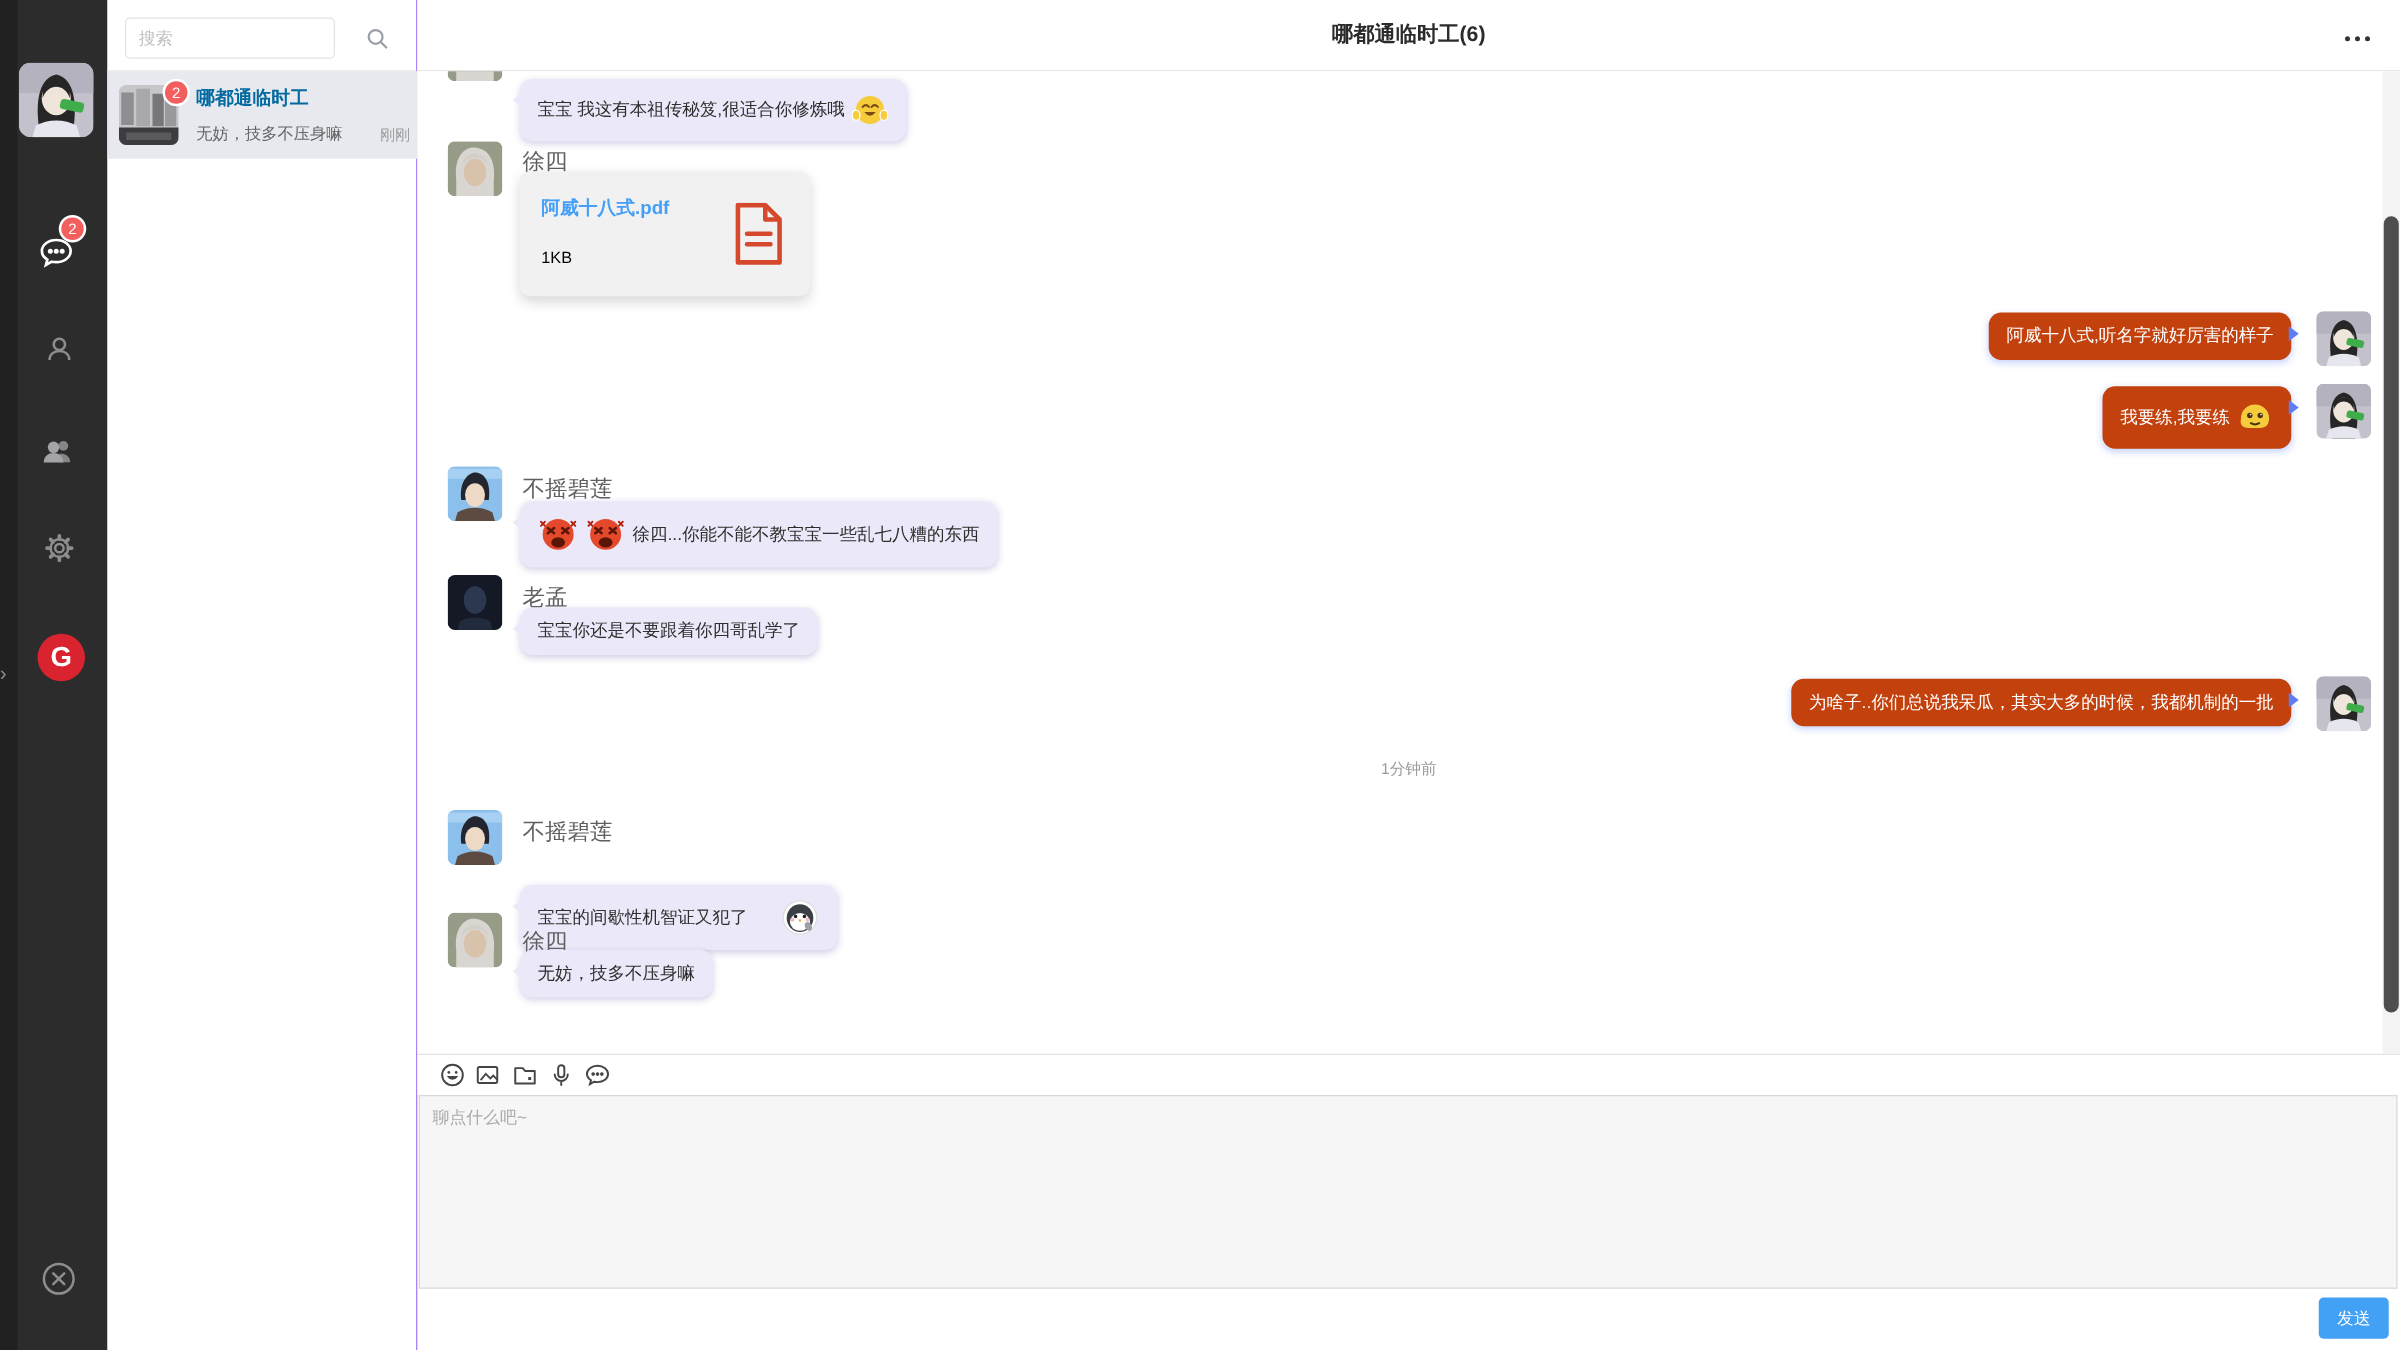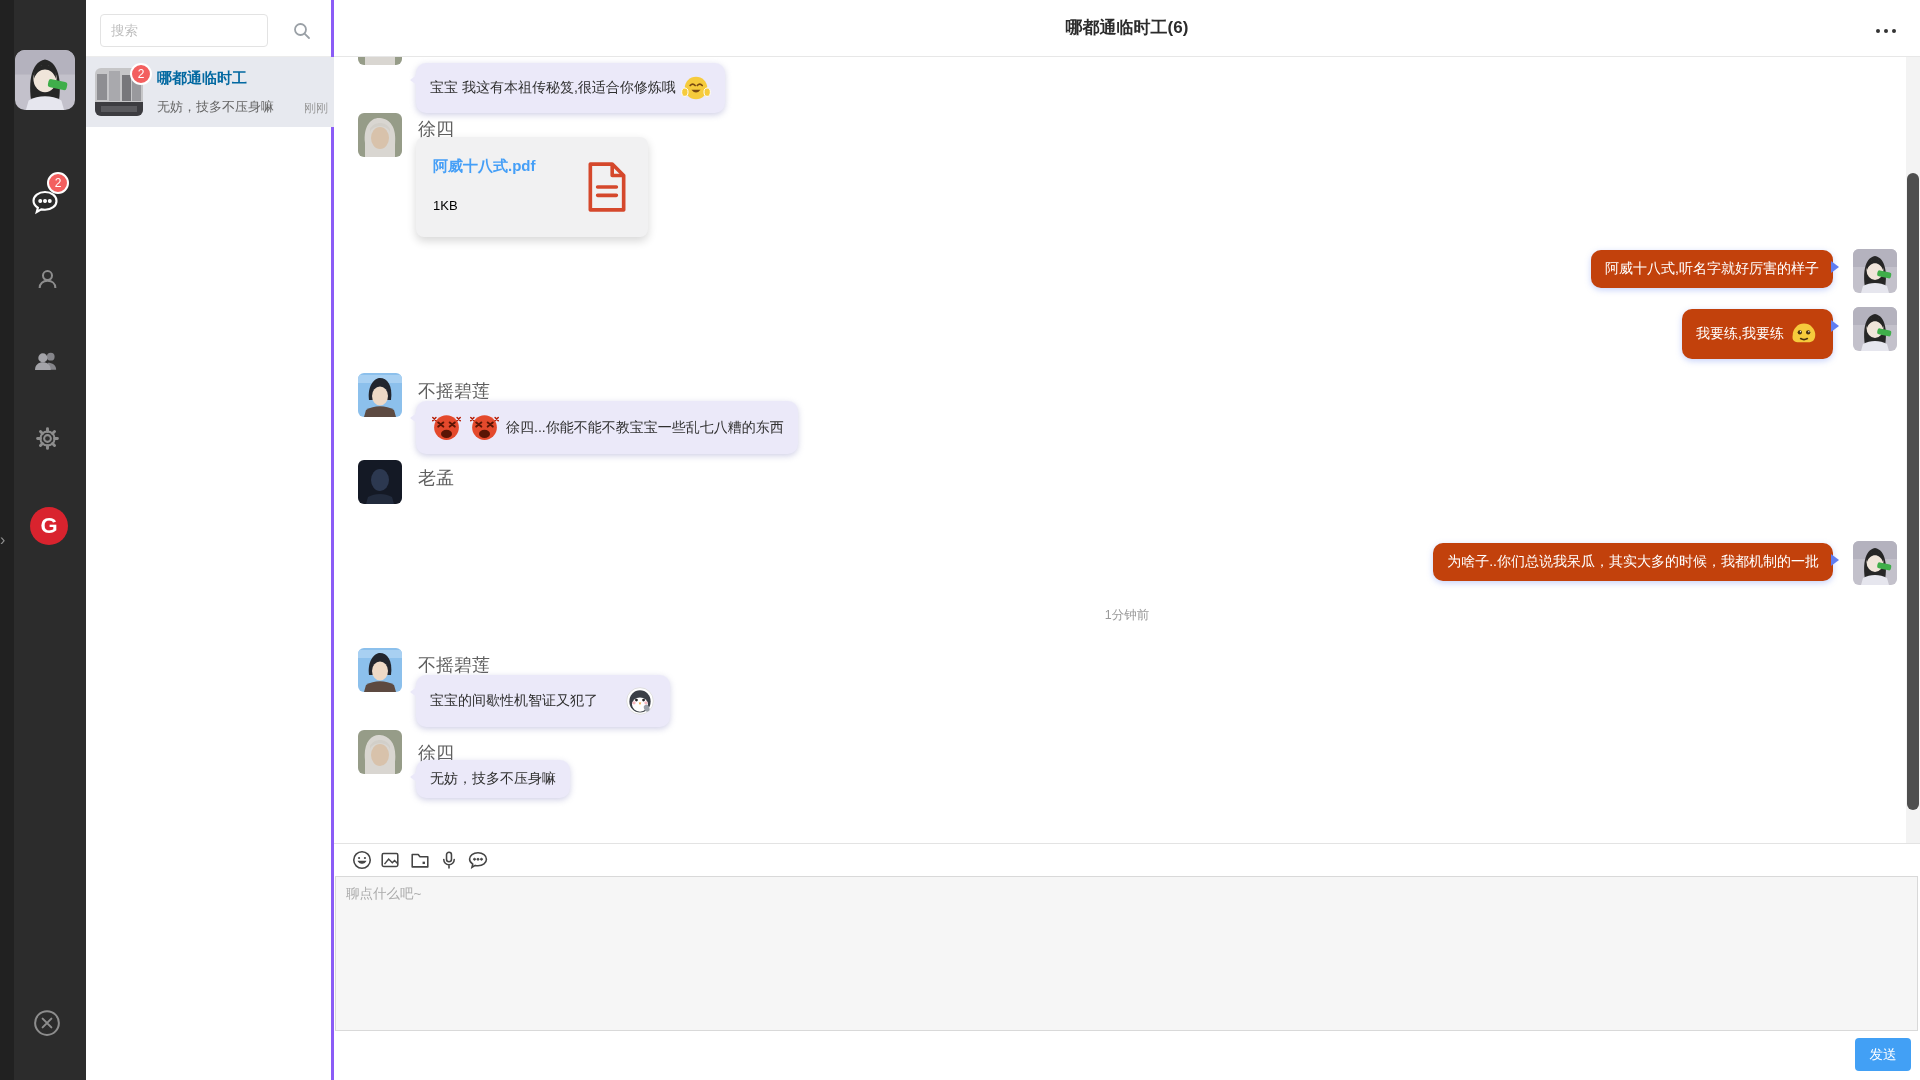--- a/index.html
+++ b/index.html
@@ -12,21 +12,21 @@
   .self-avatar{position:absolute;left:15px;top:50px;width:60px;height:60px;border-radius:10px;overflow:hidden;cursor:pointer;}
   .nav-ic{position:absolute;cursor:pointer;}
   .badge{background:#f35f5f;color:#fff;border-radius:50%;font-size:12px;line-height:18px;
          text-align:center;min-width:18px;height:18px;display:inline-block;}
   .badge.on-dark{border:2px solid #fff;position:absolute;left:47px;top:172px;}
   .g-logo{position:absolute;left:30px;top:507px;width:38px;height:38px;border-radius:50%;
           background:#d9232e;color:#fff;text-align:center;line-height:38px;font-size:22px;font-weight:bold;cursor:pointer;}
   .collapse-arrow{position:absolute;left:0px;top:532px;color:#8f8f8f;font-size:16px;line-height:16px;cursor:pointer;}
 
   
-  .listcol{position:absolute;left:86px;top:0;width:248px;height:1080px;background:#fff;border-right:3px solid #8b5cf6;box-sizing:border-box;}
+  .listcol{position:absolute;left:86px;top:0;width:248px;height:1080px;background:#fff;border-right:1px solid #8b5cf6;box-sizing:border-box;}
   .search-input{position:absolute;left:14px;top:14px;width:168px;height:33px;border:1px solid #e3e3e3;border-radius:4px;
                 box-sizing:border-box;padding:0 10px;font-size:13.5px;color:#333;outline:none;
                 font-family:"Liberation Sans","DejaVu Sans",sans-serif;}
   .search-input::placeholder{color:#bfbfbf;}
   .search-btn{position:absolute;left:204px;top:19px;width:24px;height:24px;cursor:pointer;}
   .search-sep{position:absolute;left:0;top:56px;width:100%;height:1px;background:#ececec;}
   .chat-item{position:absolute;left:0;width:248px;height:70px;cursor:pointer;background:#fff;}
   .chat-item.active{background:#e7e9ef;}
   .ci-avatar{position:absolute;left:9px;top:11px;width:48px;height:48px;border-radius:6px;overflow:hidden;}
   .ci-badge{position:absolute;left:44px;top:6px;border:2px solid #fff;}
@@ -74,21 +74,21 @@
             color:#fff;font-size:13.5px;cursor:pointer;font-family:"Liberation Sans","DejaVu Sans",sans-serif;}
 
   
   .g1-av{left:24px;top:-36px;}  .g1-bb{top:6px;}
   .g2-av{left:24px;top:56px;}   .g2-nm{top:60px;}
   .g3-bb{top:193px;right:87px;} .g3-av{right:23px;top:192px;}
   .g4-bb{top:252px;right:87px;} .g4-av{right:23px;top:250px;}
   .g5-av{left:24px;top:316px;}  .g5-nm{top:322px;} .g5-bb{top:344px;}
   .g6-av{left:24px;top:403px;}  .g6-nm{top:409px;} .g6-bb{top:429px;}
   .g7-bb{top:486px;right:87px;} .g7-av{right:23px;top:484px;}
-  .g9-av{left:24px;top:591px;}  .g9-nm{top:596px;} .g9-bb{top:618px;gap:26px;}
+  .g9-av{left:24px;top:591px;}  .g9-nm{top:596px;} .g9-bb{top:651px;gap:26px;}
   .g10-av{left:24px;top:673px;} .g10-nm{top:684px;} .g10-bb{top:703px;}
 </style>
 </head>
 <body>
 
 <svg width="0" height="0" style="position:absolute">
   <defs>
     <symbol id="av-self" viewBox="0 0 44 44">
       <rect width="44" height="44" fill="#c3c1cb"></rect>
         <rect width="44" height="18" fill="#b4b2be"></rect>
@@ -357,20 +357,23 @@
           </svg>
         <span>徐四...你能不能不教宝宝一些乱七八糟的东西</span>
       </div>
 
       <div class="msg-avatar g6-av">
         <svg width="44" height="44" viewBox="0 0 44 44">
             <use href="#av-meng"></use>
           </svg>
       </div>
       <div class="msg-name g6-nm">老孟</div>
+      <div class="bubble left g6-bb">
+        <span>宝宝你还是不要跟着你四哥乱学了</span>
+      </div>
 
       <div class="bubble right g7-bb">
         <span>为啥子..你们总说我呆瓜，其实大多的时候，我都机制的一批</span>
       </div>
       <div class="msg-avatar g7-av">
         <svg width="44" height="44" viewBox="0 0 44 44">
             <use href="#av-self"></use>
           </svg>
       </div>
 

